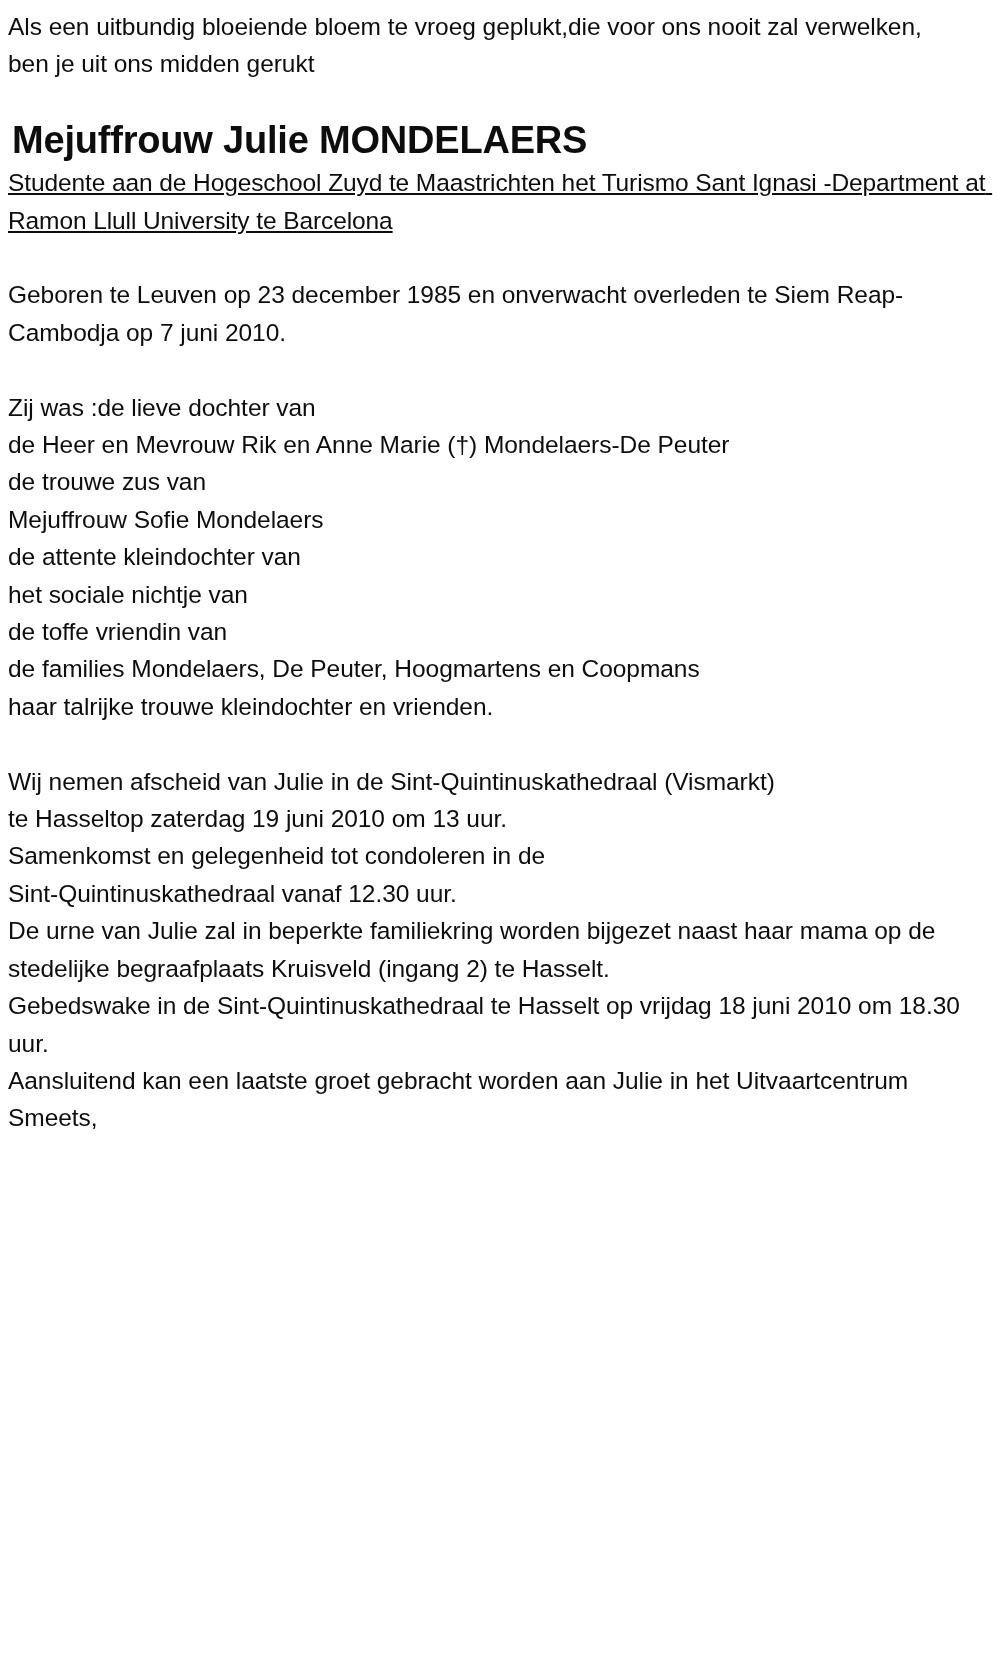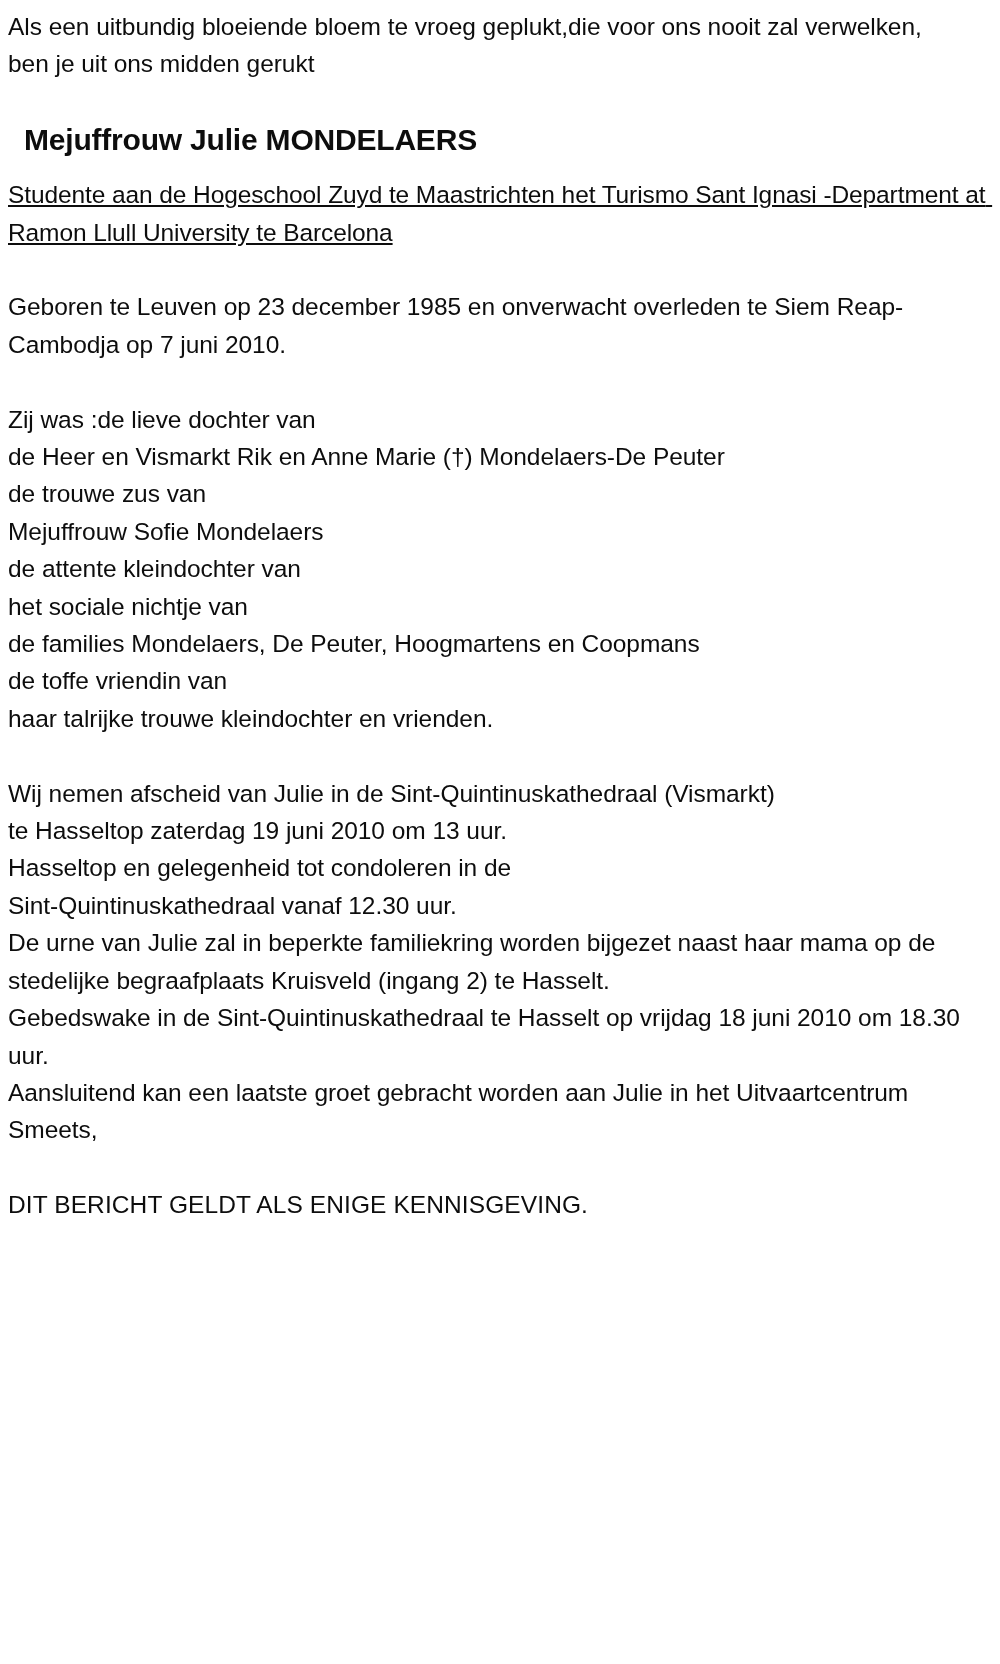--- a/index.html
+++ b/index.html
@@ -39,25 +39,25 @@
   }
 
   .line {
     display: block;
     white-space: pre-wrap;
     word-break: normal;
   }
 
   .deceased-name {
     display: block;
-    font-size: 30px;
+    font-size: 38px;
     line-height: 40px;
     font-weight: bold;
     letter-spacing: -0.2px;
-    margin: 16px;
+    margin: 4px;
   }
 
   
   .block-identity .line {
     letter-spacing: -0.1px;
     text-decoration: underline;
   }
 
   .closing-line {
     display: block;
@@ -80,40 +80,37 @@
       <h1 class="deceased-name">Mejuffrouw Julie MONDELAERS</h1>
       <span class="line">Studente aan de Hogeschool Zuyd te Maastrichten het Turismo Sant Ignasi -Department at Ramon Llull University te Barcelona</span>
     </section>
 
     <section class="block block-dates">
       <span class="line">Geboren te Leuven op 23 december 1985 en onverwacht overleden te Siem Reap-Cambodja op 7 juni 2010.</span>
     </section>
 
     <section class="block block-family">
       <span class="line">Zij was :de lieve dochter van</span>
-      <span class="line">de Heer en Vismarkt Rik en Anne Marie (†) Mondelaers-De Peuter</span>
+      <span class="line">de Heer en Mevrouw Rik en Anne Marie (†) Mondelaers-De Peuter</span>
       <span class="line">de trouwe zus van</span>
       <span class="line">Mejuffrouw Sofie Mondelaers</span>
       <span class="line">de attente kleindochter van</span>
       <span class="line">het sociale nichtje van</span>
+      <span class="line">de toffe vriendin van</span>
       <span class="line">de families Mondelaers, De Peuter, Hoogmartens en Coopmans</span>
-      <span class="line">de toffe vriendin van</span>
       <span class="line">haar talrijke trouwe kleindochter en vrienden.</span>
     </section>
 
     <section class="block block-ceremony">
       <span class="line">Wij nemen afscheid van Julie in de Sint-Quintinuskathedraal (Vismarkt)</span>
       <span class="line">te Hasseltop zaterdag 19 juni 2010 om 13 uur.</span>
-      <span class="line">Hasseltop en gelegenheid tot condoleren in de</span>
+      <span class="line">Samenkomst en gelegenheid tot condoleren in de</span>
       <span class="line">Sint-Quintinuskathedraal vanaf 12.30 uur.</span>
       <span class="line">De urne van Julie zal in beperkte familiekring worden bijgezet naast haar mama op de</span>
       <span class="line">stedelijke begraafplaats Kruisveld (ingang 2) te Hasselt.</span>
       <span class="line">Gebedswake in de Sint-Quintinuskathedraal te Hasselt op vrijdag 18 juni 2010 om 18.30 uur.</span>
       <span class="line">Aansluitend kan een laatste groet gebracht worden aan Julie in het Uitvaartcentrum Smeets,</span>
     </section>
 
 
-    <section class="block block-closing">
-      <span class="closing-line">DIT BERICHT GELDT ALS ENIGE KENNISGEVING.</span>
-    </section>
 
   </article>
 </div>
 
 </body></html>

